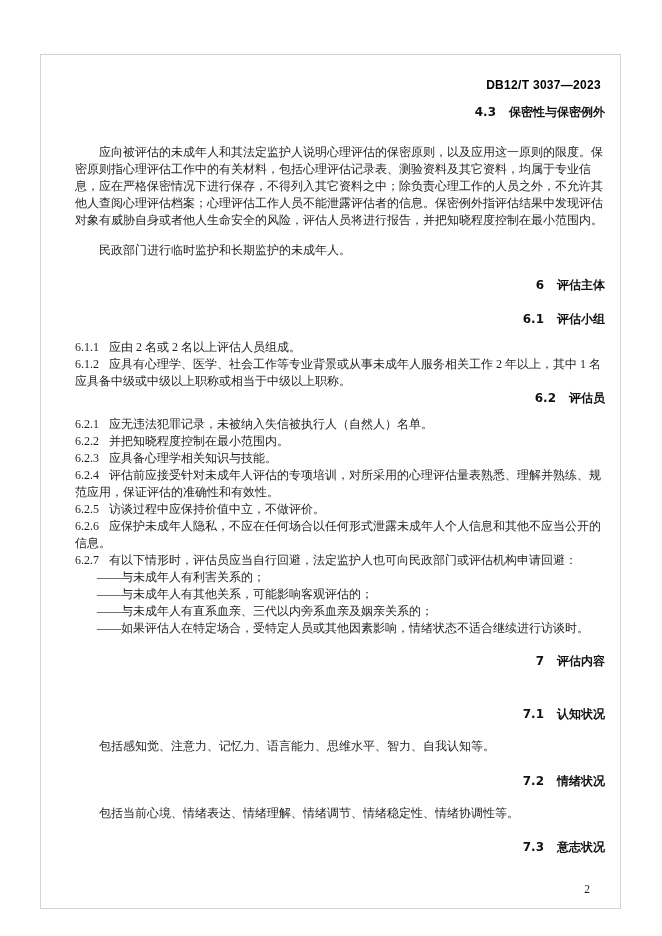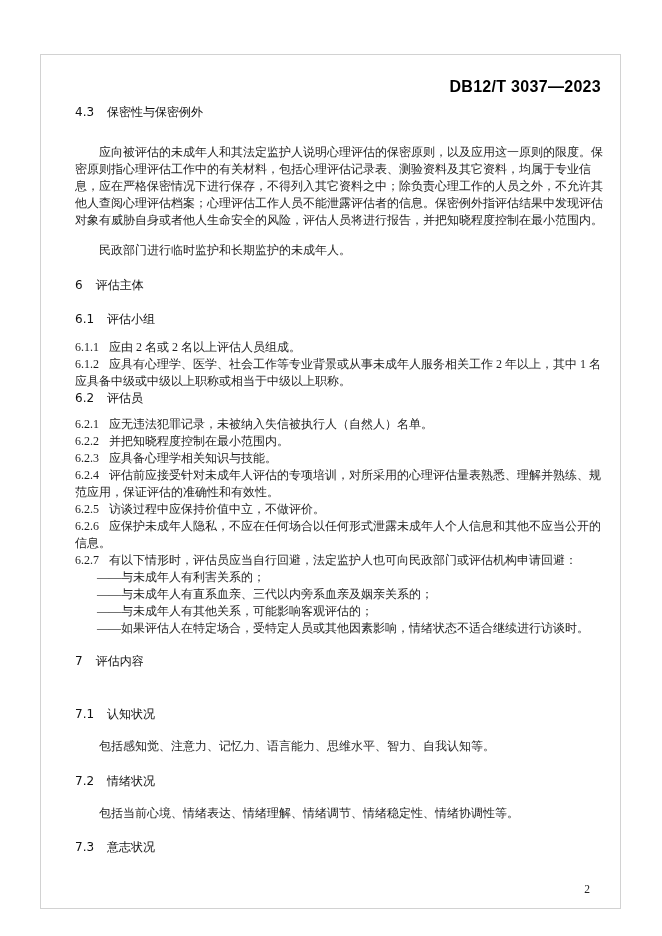--- a/index.html
+++ b/index.html
@@ -14,30 +14,30 @@
   }
   .frame {
     position:absolute; left:40px; top:54px;
     width:581px; height:855px;
     border:1px solid #d2d2d2;
     pointer-events:none;
   }
   .header {
     position:absolute; top:78px; right:61px;
     font-family:"Liberation Sans","DejaVu Sans",sans-serif;
-    font-weight:bold; font-size:16px; letter-spacing:0.3px;
+    font-weight:bold; font-size:12px; letter-spacing:0.3px;
     color:#000;
   }
   .content {
     position:absolute; top:88px; left:75px; width:530px;
     font-size:12px; line-height:17px;
   }
   .h {
     font-family:"DejaVu Sans","Liberation Sans",sans-serif;
-    font-weight:normal; font-size:12px; line-height:16px; color:#111;
+    font-weight:bold; font-size:12px; line-height:16px; color:#111;text-align:right;
   }
   .h .hnum { margin-right:13px; }
   .clause { line-height:17px; }
   .clause .cnum { margin-right:10px; }
   .para { text-indent:2em; line-height:17px; }
   .dash { padding-left:22px; line-height:17px; }
   .footer {
     position:absolute; top:883px; right:72px;
     font-size:11.5px; color:#222;
   }
@@ -79,22 +79,22 @@
 
     <p class="clause"><span class="cnum">6.2.4</span><span>评估前应接受针对未成年人评估的专项培训，对所采用的心理评估量表熟悉、理解并熟练、规范应用，保证评估的准确性和有效性。</span></p>
 
     <p class="clause"><span class="cnum">6.2.5</span><span>访谈过程中应保持价值中立，不做评价。</span></p>
 
     <p class="clause"><span class="cnum">6.2.6</span><span>应保护未成年人隐私，不应在任何场合以任何形式泄露未成年人个人信息和其他不应当公开的信息。</span></p>
 
     <p class="clause"><span class="cnum">6.2.7</span><span>有以下情形时，评估员应当自行回避，法定监护人也可向民政部门或评估机构申请回避：</span></p>
 
     <p class="dash">——与未成年人有利害关系的；</p>
+    <p class="dash">——与未成年人有其他关系，可能影响客观评估的；</p>
     <p class="dash">——与未成年人有直系血亲、三代以内旁系血亲及姻亲关系的；</p>
-    <p class="dash">——与未成年人有其他关系，可能影响客观评估的；</p>
     <p class="dash">——如果评估人在特定场合，受特定人员或其他因素影响，情绪状态不适合继续进行访谈时。</p>
 
     <p class="h" style="margin-top:16px"><span class="hnum">7</span><span>评估内容</span></p>
 
     <p class="h" style="margin-top:37px"><span class="hnum">7.1</span><span>认知状况</span></p>
 
     <p class="para" style="margin-top:16px">包括感知觉、注意力、记忆力、语言能力、思维水平、智力、自我认知等。</p>
 
     <p class="h" style="margin-top:18px"><span class="hnum">7.2</span><span>情绪状况</span></p>
 

